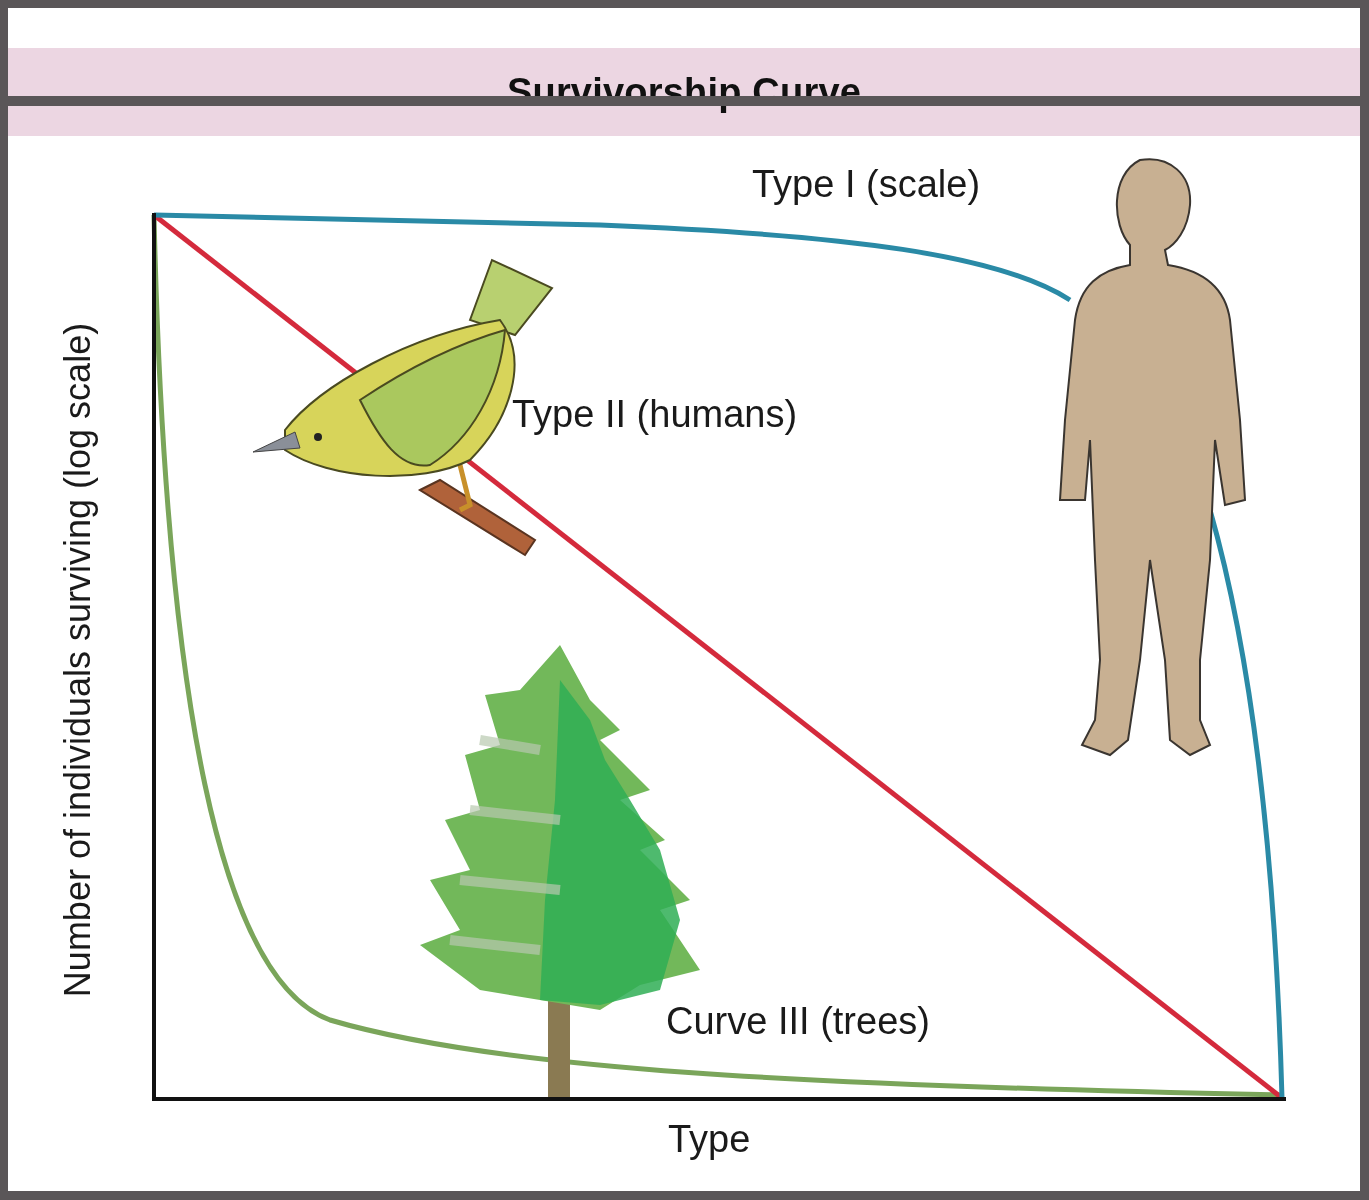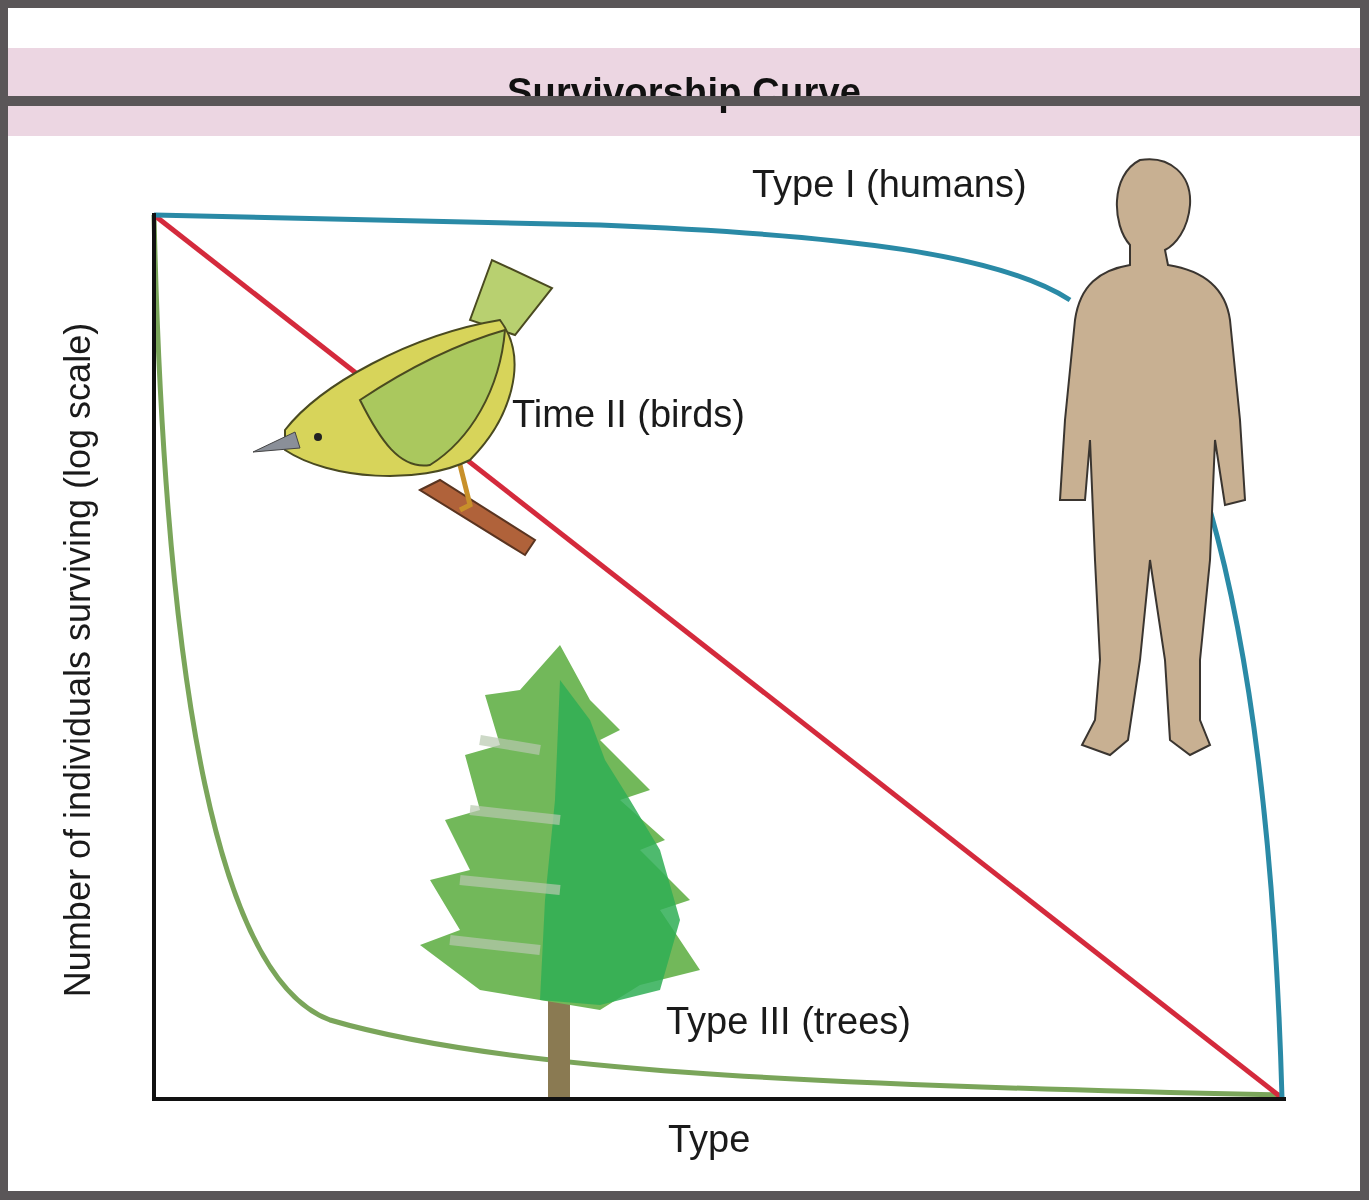--- a/index.html
+++ b/index.html
@@ -49,17 +49,17 @@
   <path d="M1210,510 C1250,650 1275,850 1282,1098" fill="none" stroke="#2a8aa6" stroke-width="5"></path>
 
   <g fill="#c8b092" stroke="#3a3530" stroke-width="2">
     <path d="M1140,160 C1170,155 1192,175 1190,205 C1188,230 1175,245 1165,250 L1168,265 C1200,270 1225,285 1230,320 L1240,420 L1245,500 L1225,505 L1215,440 L1210,560 L1200,660 L1200,720 L1210,745 L1190,755 L1170,740 L1165,660 L1150,560 L1140,660 L1128,740 L1110,755 L1082,745 L1095,720 L1100,660 L1095,560 L1090,440 L1085,500 L1060,500 L1065,420 L1075,320 C1080,285 1100,270 1130,265 L1130,245 C1112,225 1110,175 1140,160 Z"></path>
   </g>
 
   <line x1="154" y1="213" x2="154" y2="1100" stroke="#111" stroke-width="4"></line>
   <line x1="152" y1="1099" x2="1286" y2="1099" stroke="#111" stroke-width="4"></line>
 </svg>
 
-<div class="lbl" style="left:752px; top:163px;">Type I (humans)</div>
-<div class="lbl" style="left:512px; top:393px;">Time II (birds)</div>
-<div class="lbl" style="left:666px; top:1000px;">Type III (trees)</div>
+<div class="lbl" style="left:752px; top:163px;">Type I (scale)</div>
+<div class="lbl" style="left:512px; top:393px;">Type II (humans)</div>
+<div class="lbl" style="left:666px; top:1000px;">Curve III (trees)</div>
 <div class="lbl" style="left:668px; top:1118px;">Type</div>
 <div class="ylabel">Number of individuals surviving (log scale)</div>
 
 </body></html>

